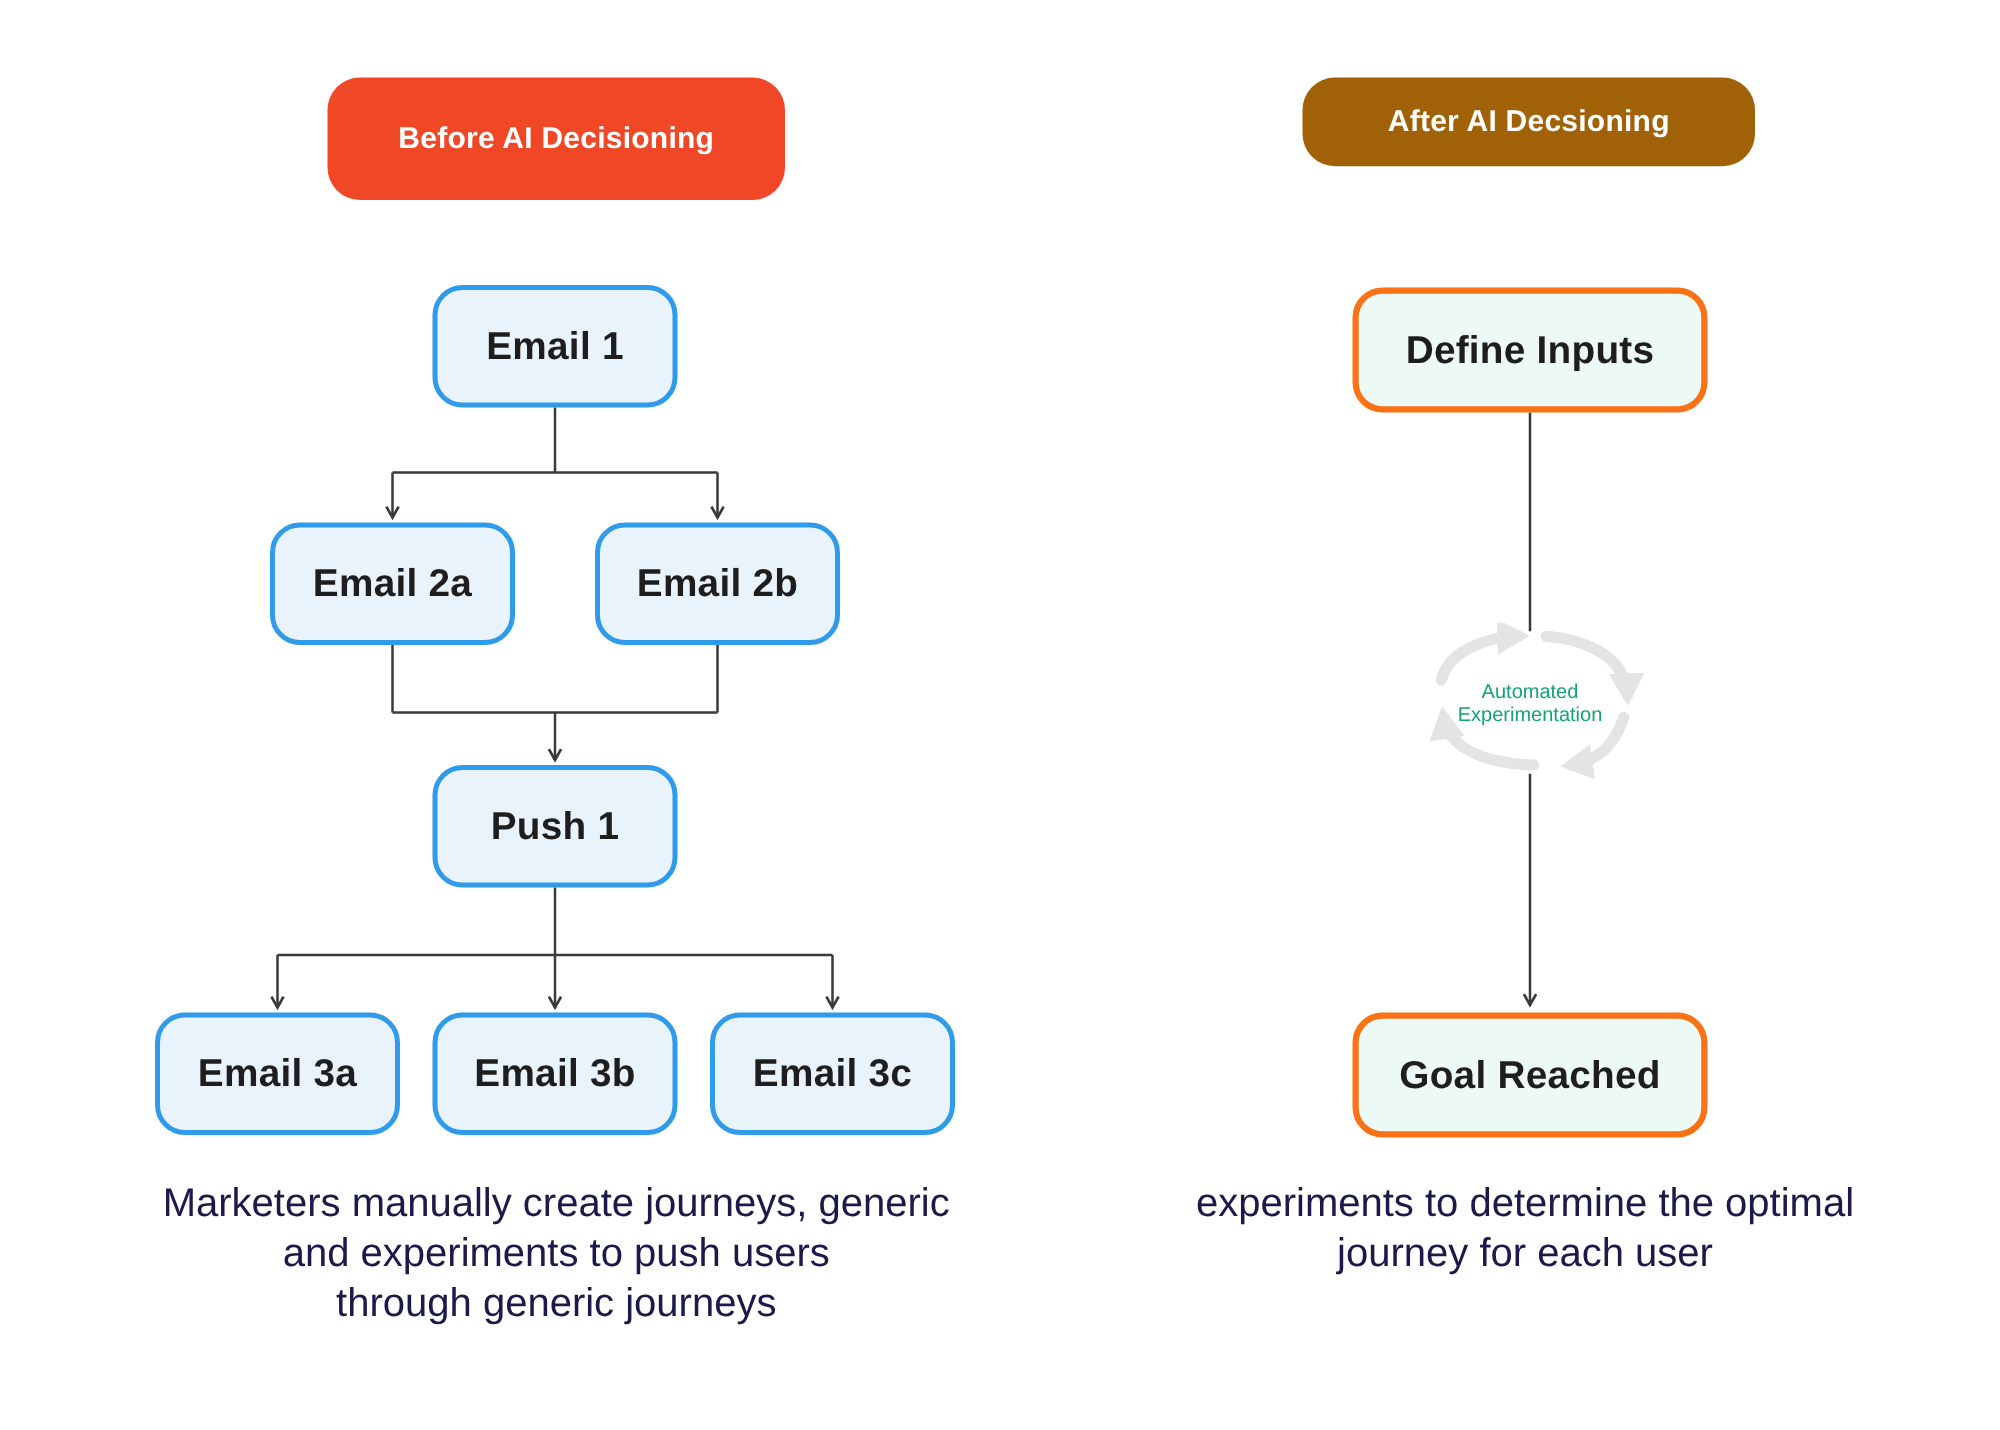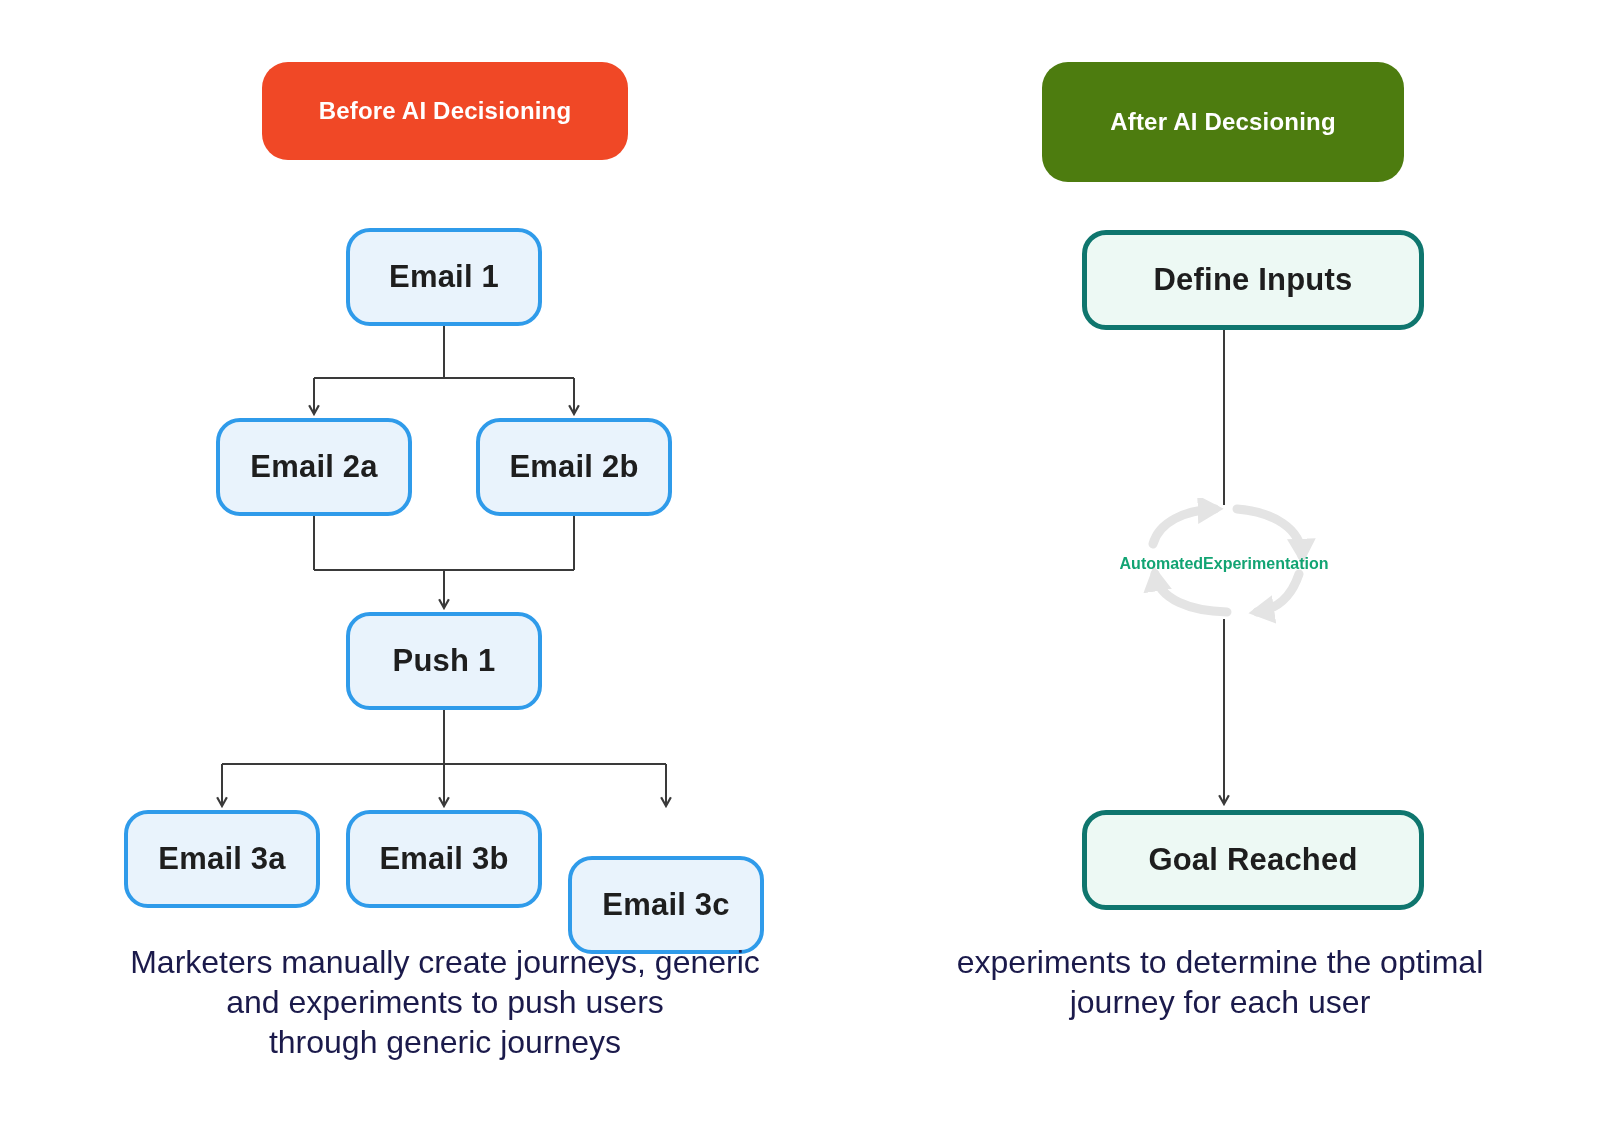--- a/index.html
+++ b/index.html
@@ -23,60 +23,60 @@
     display: flex;
     align-items: center;
     justify-content: center;
     border-radius: 26px;
     color: #ffffff;
     font-weight: bold;
     font-size: 24px;
     letter-spacing: 0.2px;
   }
   .pill-before { left: 262px; top: 62px; width: 366px; height: 98px; background: #F04826; }
-  .pill-after  { left: 1042px; top: 62px; width: 362px; height: 120px; background: #4d7c0f; }
+  .pill-after  { left: 1042px; top: 62px; width: 362px; height: 71px; background: #a16207; }
   .node {
     position: absolute;
     z-index: 2;
     box-sizing: border-box;
     display: flex;
     align-items: center;
     justify-content: center;
     border-radius: 24px;
     font-weight: bold;
     font-size: 31px;
     color: #1E1E1E;
     letter-spacing: 0.2px;
   }
   .node.journey {
     width: 196px; height: 98px;
     background: #E9F3FC;
     border: 4px solid #2F9BEA;
   }
   .node.ai {
-    width: 342px; height: 100px;
+    width: 284px; height: 100px;
     background: #EDF9F4;
-    border: 5px solid #0f766e;
+    border: 5px solid #f97316;
   }
   .loop-svg {
     position: absolute;
     left: 1129px; top: 498px;
     z-index: 3;
   }
   .loop-text {
     position: absolute;
     left: 1129px; top: 498px;
     width: 190px; height: 130px;
     z-index: 4;
     display: flex;
-    flex-direction: row;
+    flex-direction: column;
     align-items: center;
     justify-content: center;
     color: #12A473;
-    font-weight: bold;
+    font-weight: normal;
     font-size: 16px;
     line-height: 19px;
     text-align: center;
   }
   .caption {
     position: absolute;
     z-index: 2;
     text-align: center;
     color: #1B1A4B;
     font-size: 32px;
@@ -122,21 +122,21 @@
   <div class="node journey" style="left:216px; top:418px;">Email 2a</div>
 
   <div class="node journey" style="left:476px; top:418px;">Email 2b</div>
 
   <div class="node journey" style="left:346px; top:612px;">Push 1</div>
 
   <div class="node journey" style="left:124px; top:810px;">Email 3a</div>
 
   <div class="node journey" style="left:346px; top:810px;">Email 3b</div>
 
-  <div class="node journey" style="left:568px; top:856px;">Email 3c</div>
+  <div class="node journey" style="left:568px; top:810px;">Email 3c</div>
 
   <div class="caption caption-left">
     <div>Marketers manually create journeys, generic</div>
     <div>and experiments to push users</div>
     <div>through generic journeys</div>
   </div>
 
   <div class="pill pill-after">After AI Decsioning</div>
 
   <div class="node ai" style="left:1082px; top:230px;">Define Inputs</div>

